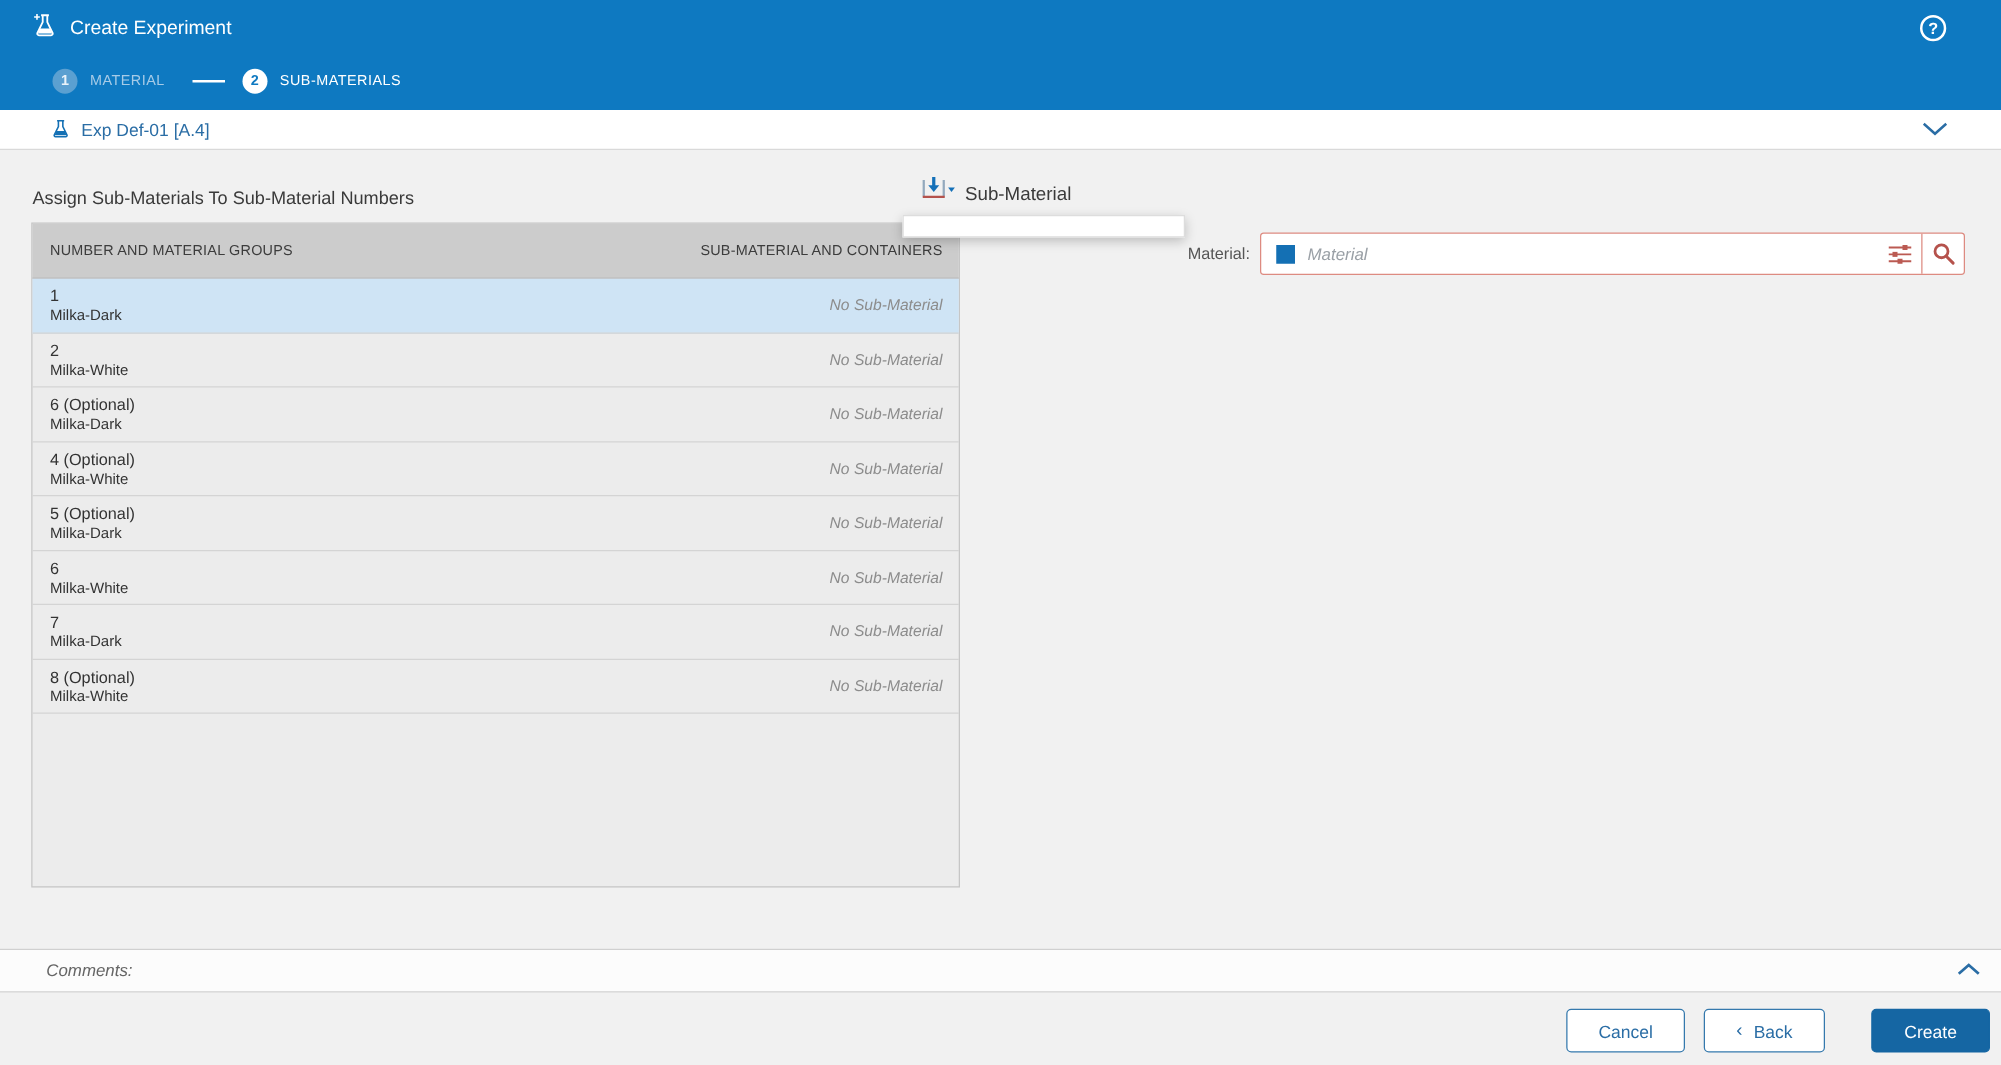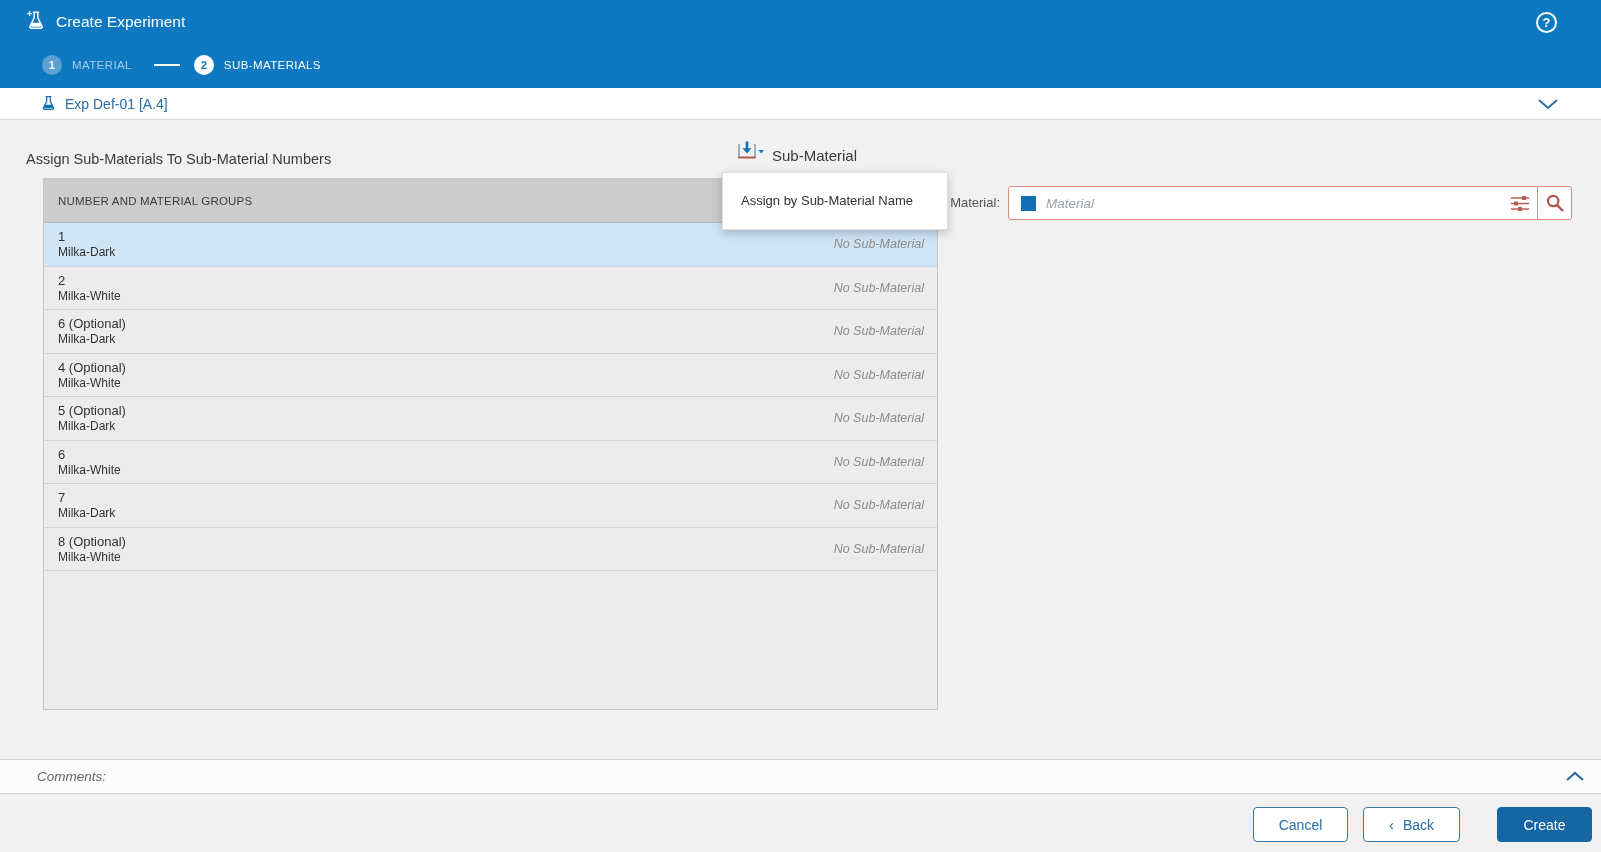--- a/index.html
+++ b/index.html
@@ -34,21 +34,21 @@
     display:flex; align-items:center; gap:8px; color:var(--link-blue,#2a6da5); font-size:14px; }
   .defbar-chevron { position:absolute; right:42px; top:9px; cursor:pointer; }
 
   
   #section-title { position:absolute; left:26px; top:151px; font-size:14.5px; color:#3a3a3a; }
   #panel-title { position:absolute; left:772px; top:147px; font-size:15px; color:#3a3a3a; }
   #assign-btn { position:absolute; left:733px; top:139px; width:34px; height:28px;
     cursor:pointer; display:flex; align-items:center; justify-content:center; }
 
   
-  #assign-table { position:absolute; left:43px; top:178px; width:895px; height:532px;
+  #assign-table { position:absolute; left:25px; top:178px; width:743px; height:532px;
     background:#ececec; border:1px solid #c6c6c6; }
   .thead { display:flex; height:44px; background:#cccccc; border-bottom:1px solid #b9b9b9; }
   .th { font-size:11.5px; color:#3c3c3c; letter-spacing:.2px; display:flex; align-items:center; }
   .th-left { flex:1; padding-left:14px; }
   .th-right { width:340px; justify-content:flex-end; padding-right:13px;
     overflow:hidden; white-space:nowrap; }
   .trow { position:relative; height:43.5px; border-bottom:1px solid #d4d4d4; cursor:pointer; }
   .trow.selected { background:var(--selected-row,#cfe4f5); }
   .cell-left { position:absolute; left:14px; top:5px; }
   .row-number { font-size:13px; color:#333; line-height:17px; }
@@ -221,21 +221,20 @@
     <div class="trow">
       <div class="cell-left">
         <div class="row-number">8 (Optional)</div>
         <div class="row-group">Milka-White</div>
       </div>
       <div class="cell-right">No Sub-Material</div>
     </div>
   </div>
 
   <div id="assign-menu">
-    <div class="menu-item">Assign by Sub-Material Name</div>
   </div>
 
   <div id="material-label">Material:</div>
   <div id="search-box">
     <span class="mat-square"></span>
     <input id="material-input" type="text" placeholder="Material" style="">
     <span class="filter-btn">
       <svg width="22" height="20" viewBox="0 0 22 20">
         <g stroke="#bb5a52" stroke-width="1.5">
           <line x1="2" y1="5" x2="20" y2="5"></line>

